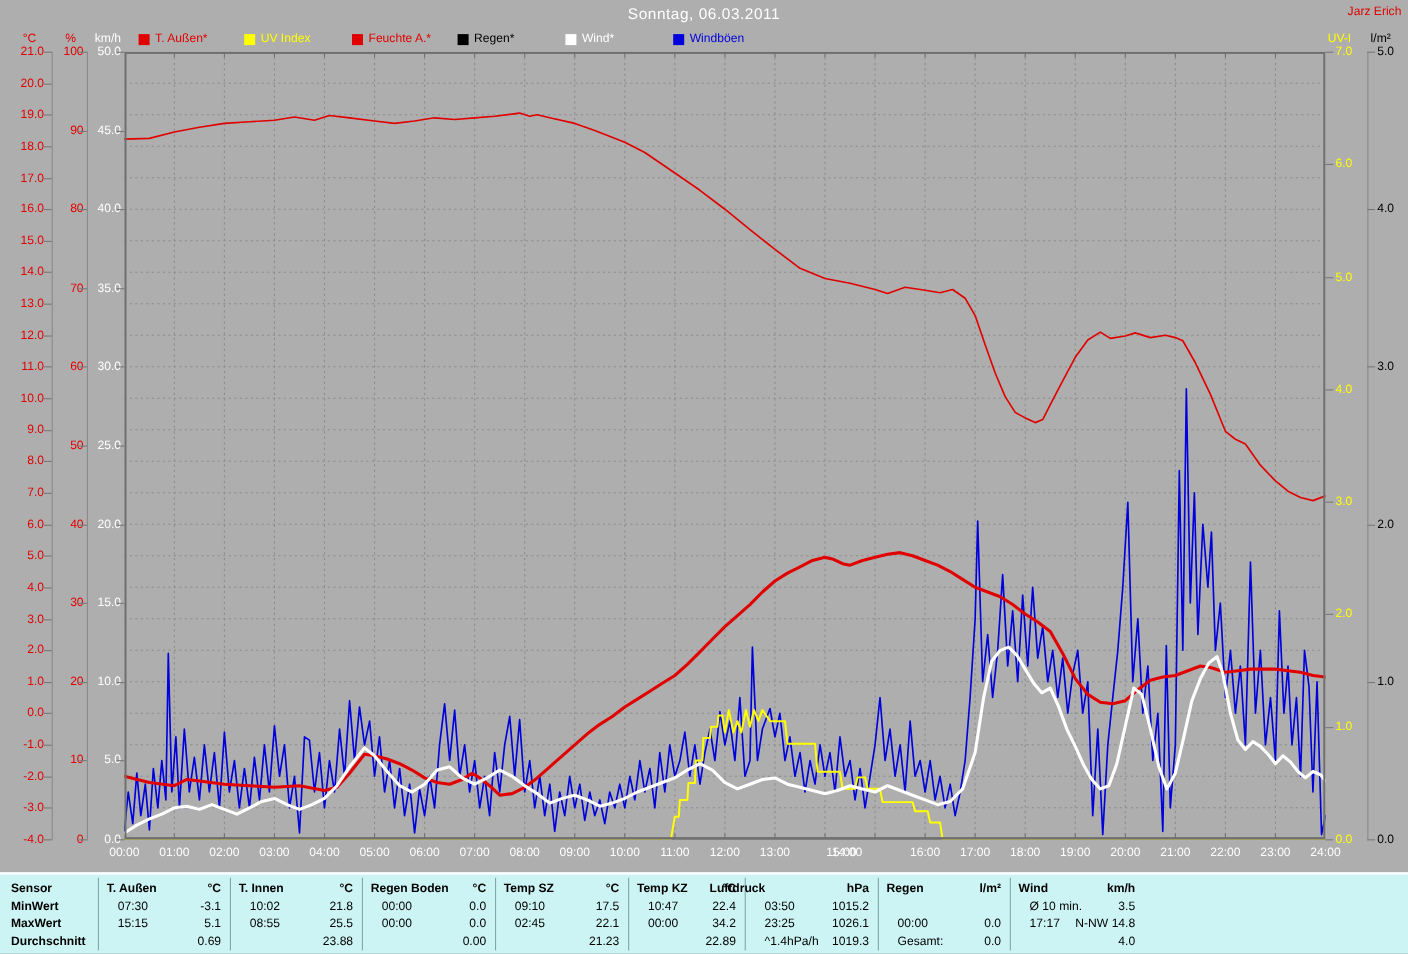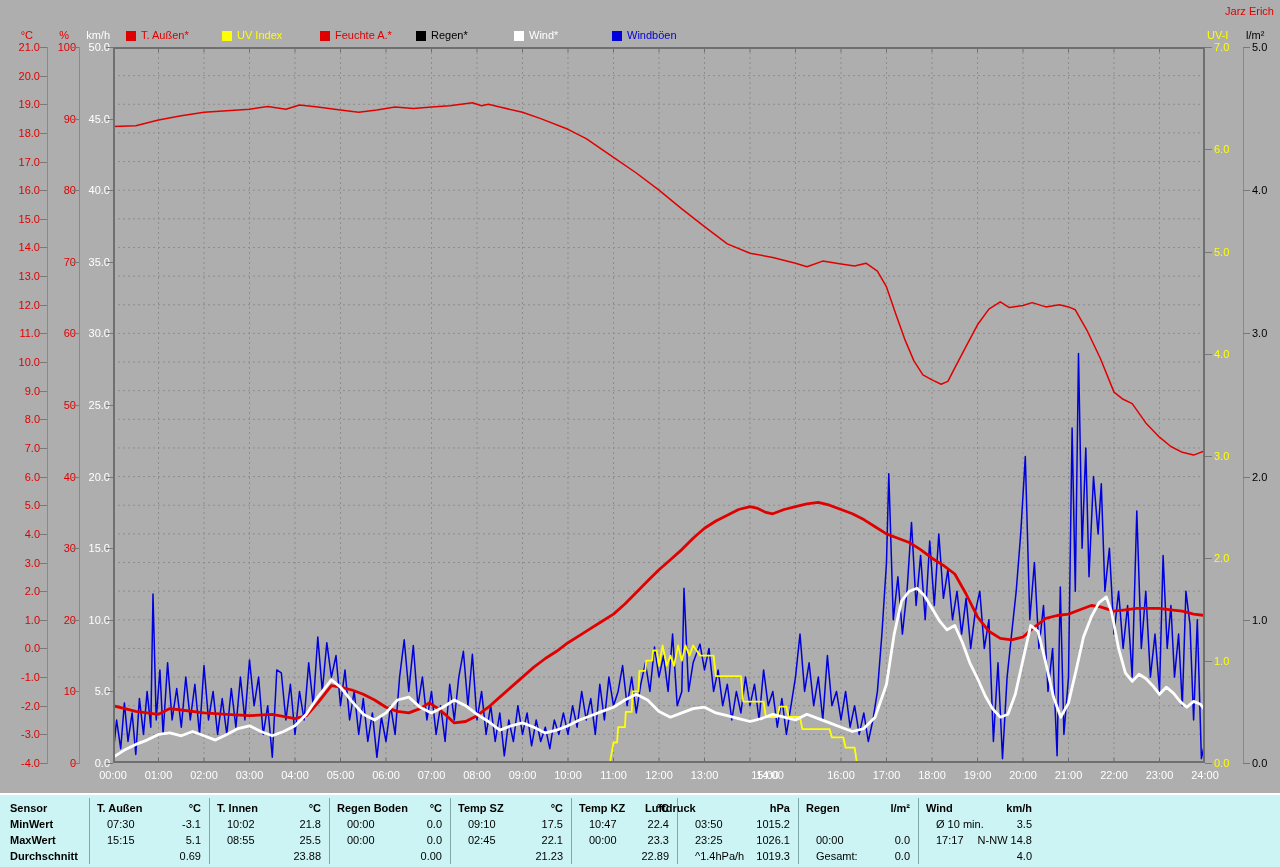--- a/index.html
+++ b/index.html
@@ -30,20 +30,21 @@
   #table{position:absolute;left:0;top:793px;width:1280px;height:74px;background:#cdf4f4;border-top:2px solid #ffffff;}
   .tsep{position:absolute;top:3px;height:66px;width:1px;background:#7fa8a8;}
   .tcell{position:absolute;font-size:11px;color:#000000;height:15px;line-height:15px;white-space:nowrap;}
   .tbold{font-weight:bold;}
   .tright{text-align:right;}
 </style>
 </head>
 <body>
 
 <div class="screen">
+  <div class="title">Sonntag, 06.03.2011</div>
   <div class="author">Jarz Erich</div>
 
   <div class="axis-head axis-head-c">°C</div>
   <div class="axis-head axis-head-p">%</div>
   <div class="axis-head axis-head-w">km/h</div>
   <div class="axis-head axis-head-uv">UV-I</div>
   <div class="axis-head axis-head-rain">l/m²</div>
 
   <div id="legend">
       <div class="leg-item" style="left: 126px;">
@@ -375,21 +376,21 @@
       <div class="tcell" style="top: 22px; left: 468px;">09:10</div>
       <div class="tcell tright" style="top: 22px; left: 473px; width: 90px;">17.5</div>
       <div class="tcell" style="top: 38px; left: 468px;">02:45</div>
       <div class="tcell tright" style="top: 38px; left: 473px; width: 90px;">22.1</div>
       <div class="tcell tright" style="top: 54px; left: 473px; width: 90px;">21.23</div>
       <div class="tcell tbold" style="top: 6px; left: 579px;">Temp KZ</div>
       <div class="tcell tbold tright" style="top: 6px; left: 609px; width: 60px;">°C</div>
       <div class="tcell" style="top: 22px; left: 589px;">10:47</div>
       <div class="tcell tright" style="top: 22px; left: 579px; width: 90px;">22.4</div>
       <div class="tcell" style="top: 38px; left: 589px;">00:00</div>
-      <div class="tcell tright" style="top: 38px; left: 579px; width: 90px;">23.3</div>
+      <div class="tcell tright" style="top: 38px; left: 579px; width: 90px;">34.2</div>
       <div class="tcell tright" style="top: 54px; left: 579px; width: 90px;">22.89</div>
       <div class="tcell tbold" style="top: 6px; left: 645px;">Luftdruck</div>
       <div class="tcell tbold tright" style="top: 6px; left: 730px; width: 60px;">hPa</div>
       <div class="tcell" style="top: 22px; left: 695px; text-align: center;">03:50</div>
       <div class="tcell tright" style="top: 22px; left: 700px; width: 90px;">1015.2</div>
       <div class="tcell" style="top: 38px; left: 695px;">23:25</div>
       <div class="tcell tright" style="top: 38px; left: 700px; width: 90px;">1026.1</div>
       <div class="tcell" style="top: 54px; left: 695px;">^1.4hPa/h</div>
       <div class="tcell tright" style="top: 54px; left: 700px; width: 90px;">1019.3</div>
       <div class="tcell tbold" style="top: 6px; left: 806px;">Regen</div>

